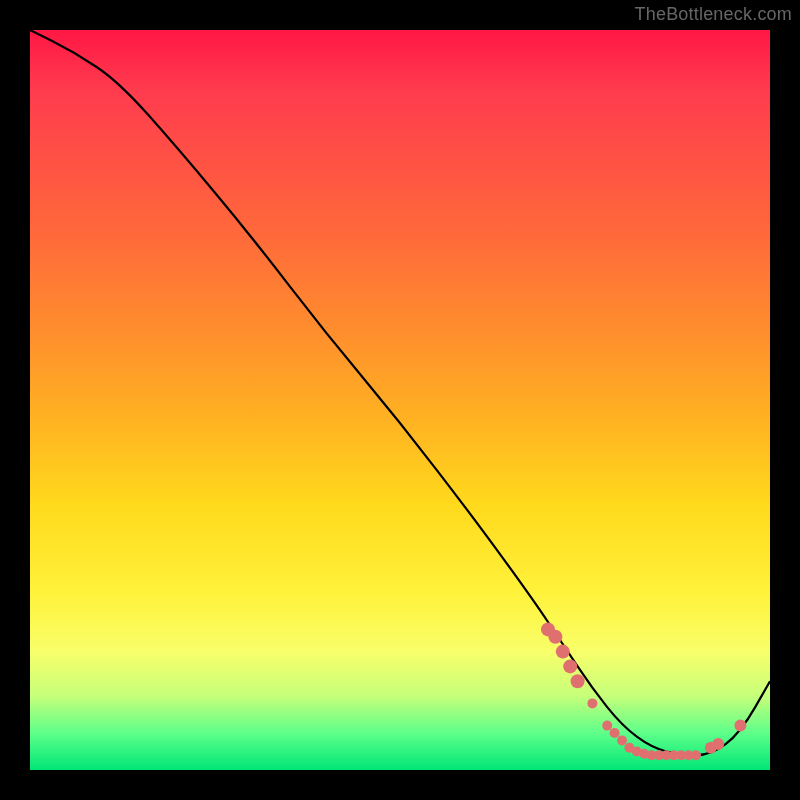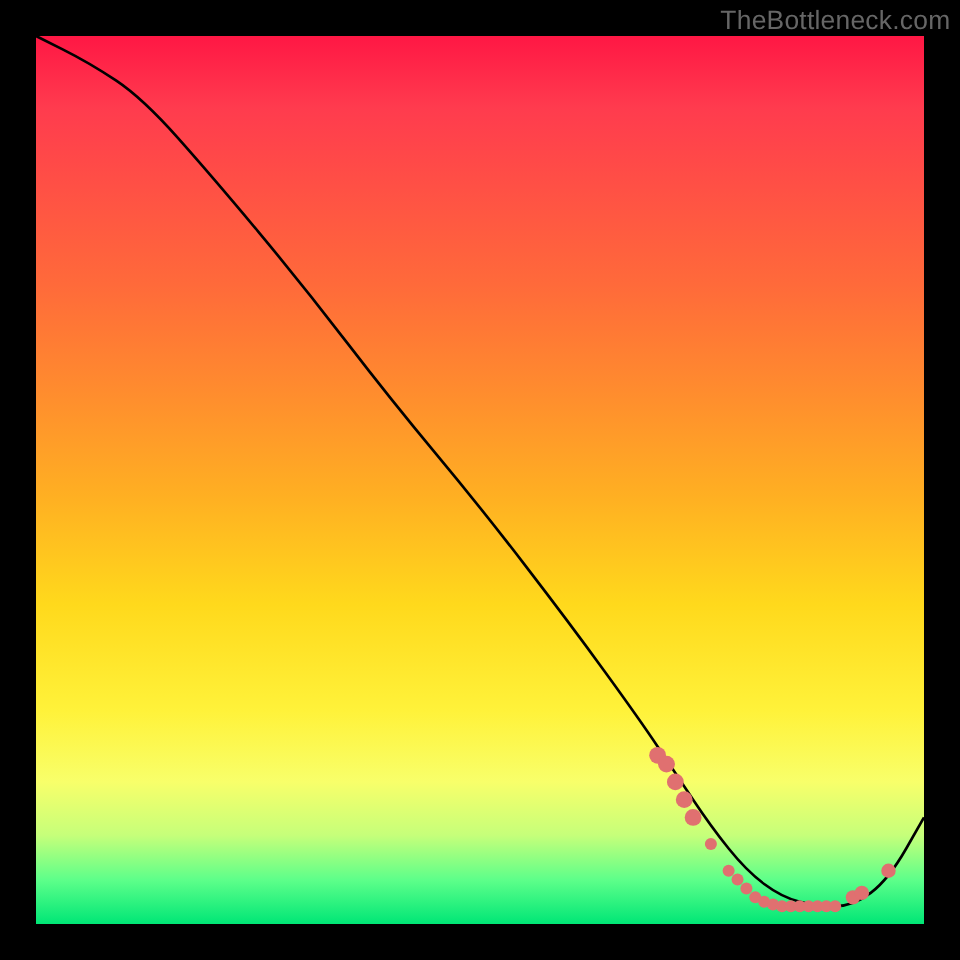--- a/index.html
+++ b/index.html
@@ -15,21 +15,21 @@
     position: relative;
     width: 800px;
     height: 800px;
     background: #000;
   }
   .watermark {
     position: absolute;
     top: 4px;
     right: 8px;
     color: #666;
-    font-size: 22px;
+    font-size: 18px;
     letter-spacing: 0.2px;
     z-index: 20;
   }
   .plot {
     position: absolute;
     left: 30px;
     top: 30px;
     width: 740px;
     height: 740px;
     

